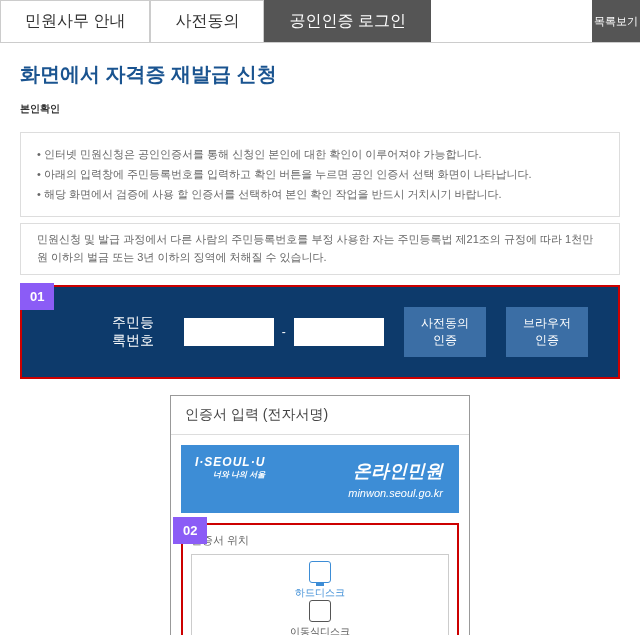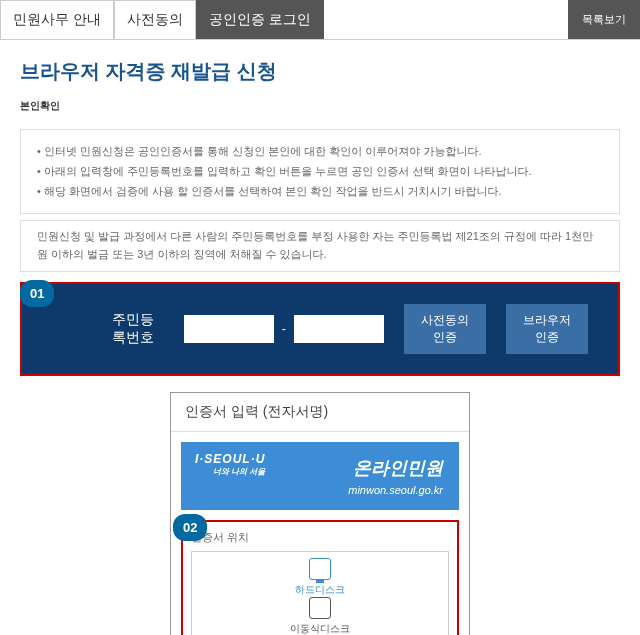--- a/index.html
+++ b/index.html
@@ -1,35 +1,35 @@
 <!DOCTYPE html>
 <html><head>
   <meta charset="utf-8">
   <style>
     * { margin: 0; padding: 0; box-sizing: border-box; }
     body { font-family: "Malgun Gothic", sans-serif; font-size: 12px; color: #333; background: #fff; width: 640px; }
     
     .top-tabs { display: flex; border-bottom: 1px solid #ccc; }
-    .tab { padding: 10px 12px; border: 1px solid #ccc; border-bottom: none; background: #fff; cursor: pointer; font-size: 14px; }
+    .tab { padding: 10px 24px; border: 1px solid #ccc; border-bottom: none; background: #fff; cursor: pointer; font-size: 16px; }
     .tab.active { background: #555; color: #fff; border-color: #555; }
-    .list-btn { margin-left: auto; padding: 6px 14px; background: #555; color: #fff; border: none; cursor: pointer; font-size: 11px; }
+    .list-btn { margin-left: auto; padding: 6px 2px; background: #555; color: #fff; border: none; cursor: pointer; font-size: 11px; }
     
     .page-title { font-size: 20px; font-weight: bold; color: #1a5490; padding: 18px 20px 14px; }
     
     .section { padding: 0 20px; }
     .section-label { font-size: 10px; font-weight: bold; margin-bottom: 16px; }
     
     .info-box { border: 1px solid #ddd; padding: 12px 16px; margin-bottom: 6px; }
     .info-box ul { list-style: none; }
     .info-box li { font-size: 11px; color: #666; line-height: 1.8; }
     .info-box li:before { content: "• "; }
     
     .warning-box { border: 1px solid #ddd; padding: 7px 16px; font-size: 11px; color: #666; line-height: 1.6; }
     
-    .step-badge { display: inline-block; background: #0369a1; color: #fff; font-weight: bold; padding: 6px 10px; font-size: 13px; position: absolute; border-radius: 12px; }
+    .step-badge { display: inline-block; background: #8b5cf6; color: #fff; font-weight: bold; padding: 6px 10px; font-size: 13px; position: absolute; }
     
     .step01-wrap { position: relative; margin: 0 20px 16px; }
     .step01-badge { top: -2px; left: 0; z-index: 2; }
     .rrn-box { background: #0d3a6b; padding: 20px 30px; border: 2px solid #c00; display: flex; align-items: center; gap: 8px; margin-top: 10px; }
     .rrn-label { color: #fff; font-size: 14px; margin-right: 8px; margin-left: 60px; }
     .rrn-input { width: 90px; height: 28px; border: none; padding: 0 6px; }
     .rrn-dash { color: #fff; }
     .auth-btn { background: #3b6ea5; color: #fff; border: none; padding: 8px 16px; margin-left: 12px; cursor: pointer; font-size: 12px; }
     
     .cert-dialog { width: 300px; margin: 0 auto; border: 1px solid #999; background: #fff; }
@@ -58,21 +58,21 @@
 </head>
 <body>
 
 <div class="top-tabs">
   <div class="tab">민원사무 안내</div>
   <div class="tab">사전동의</div>
   <div class="tab active">공인인증 로그인</div>
   <button class="list-btn">목록보기</button>
 </div>
 
-<h1 class="page-title">브라우저 자격증 재발급 신청</h1>
+<h1 class="page-title">화면에서 자격증 재발급 신청</h1>
 
 <div class="section">
   <div class="section-label">본인확인</div>
   <div class="info-box">
     <ul>
       <li>인터넷 민원신청은 공인인증서를 통해 신청인 본인에 대한 확인이 이루어져야 가능합니다.</li>
       <li>아래의 입력창에 주민등록번호를 입력하고 확인 버튼을 누르면 공인 인증서 선택 화면이 나타납니다.</li>
       <li>해당 화면에서 검증에 사용 할 인증서를 선택하여 본인 확인 작업을 반드시 거치시기 바랍니다.</li>
     </ul>
   </div>

